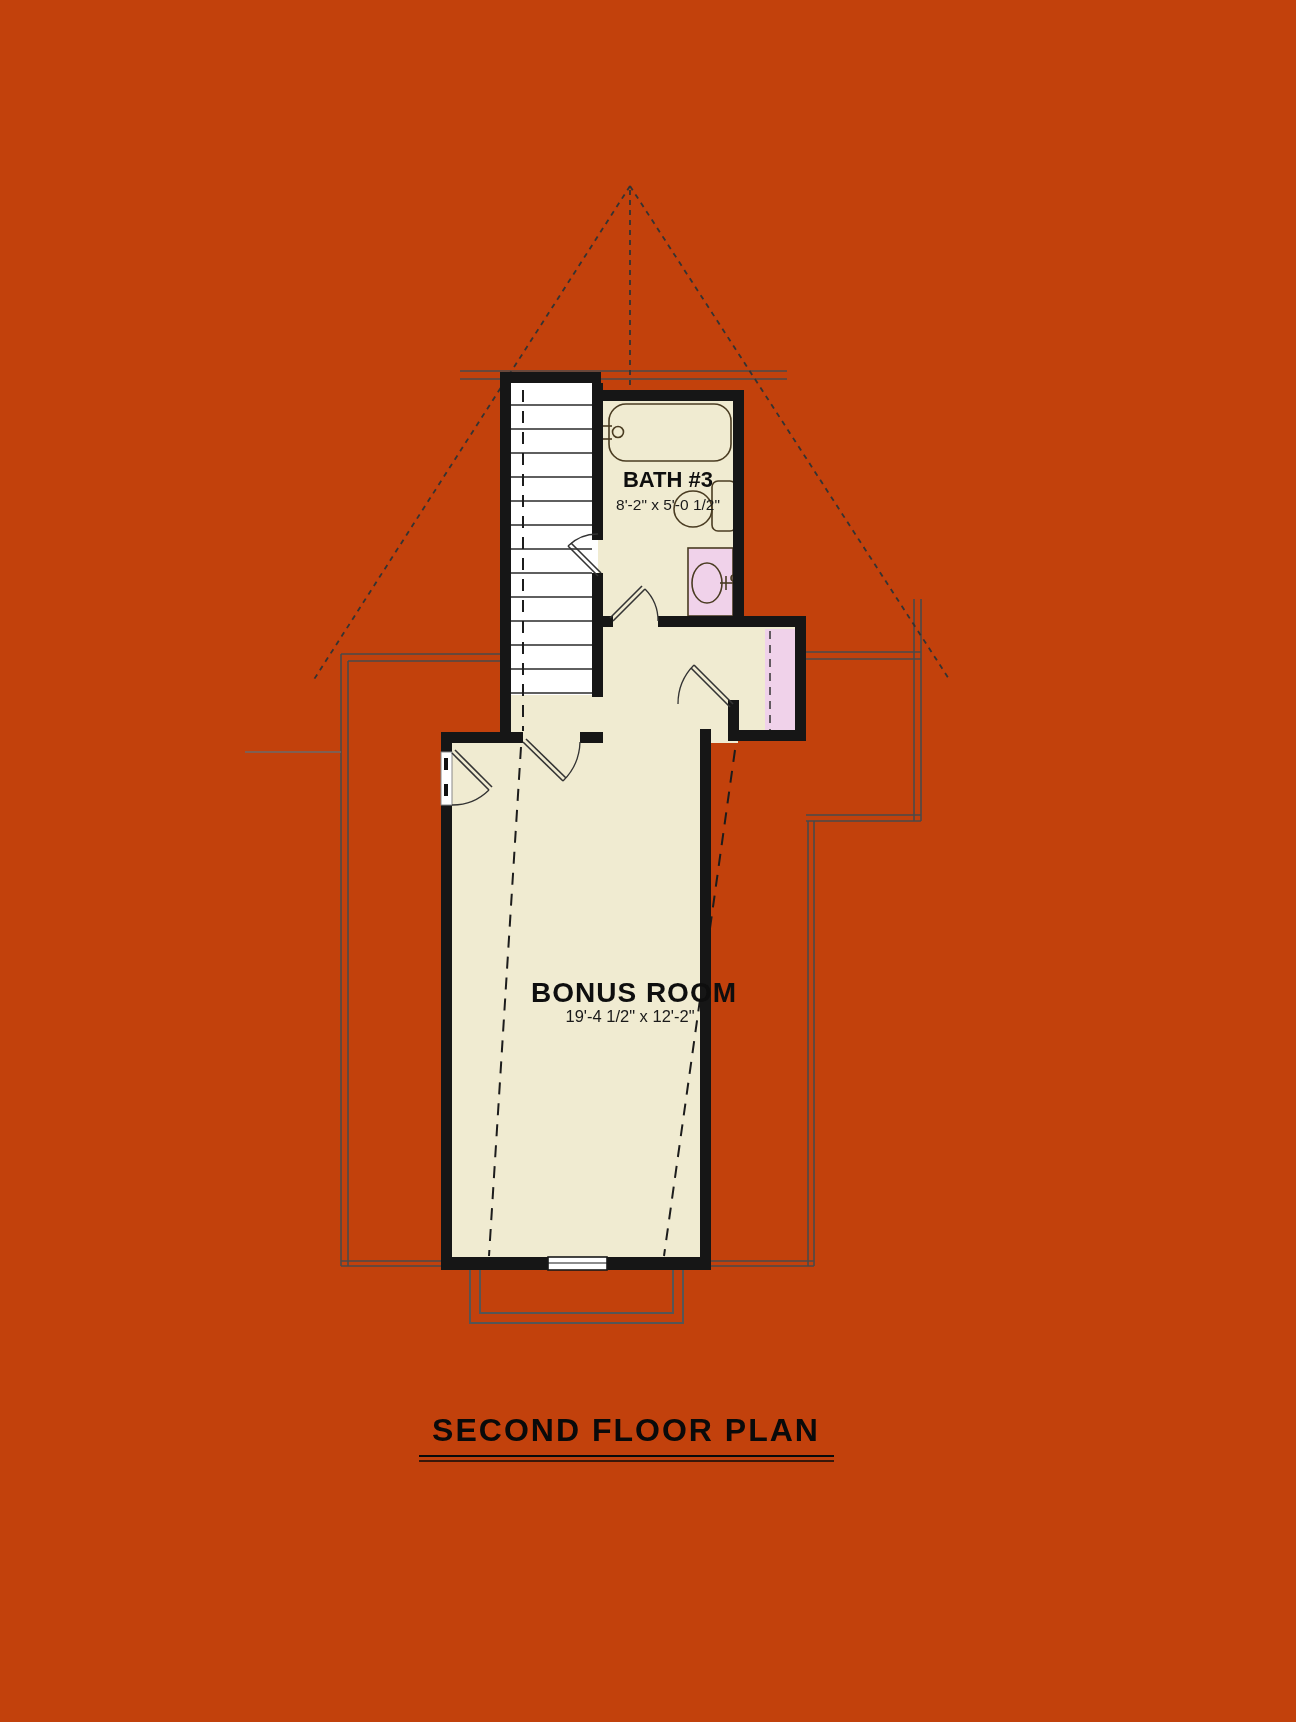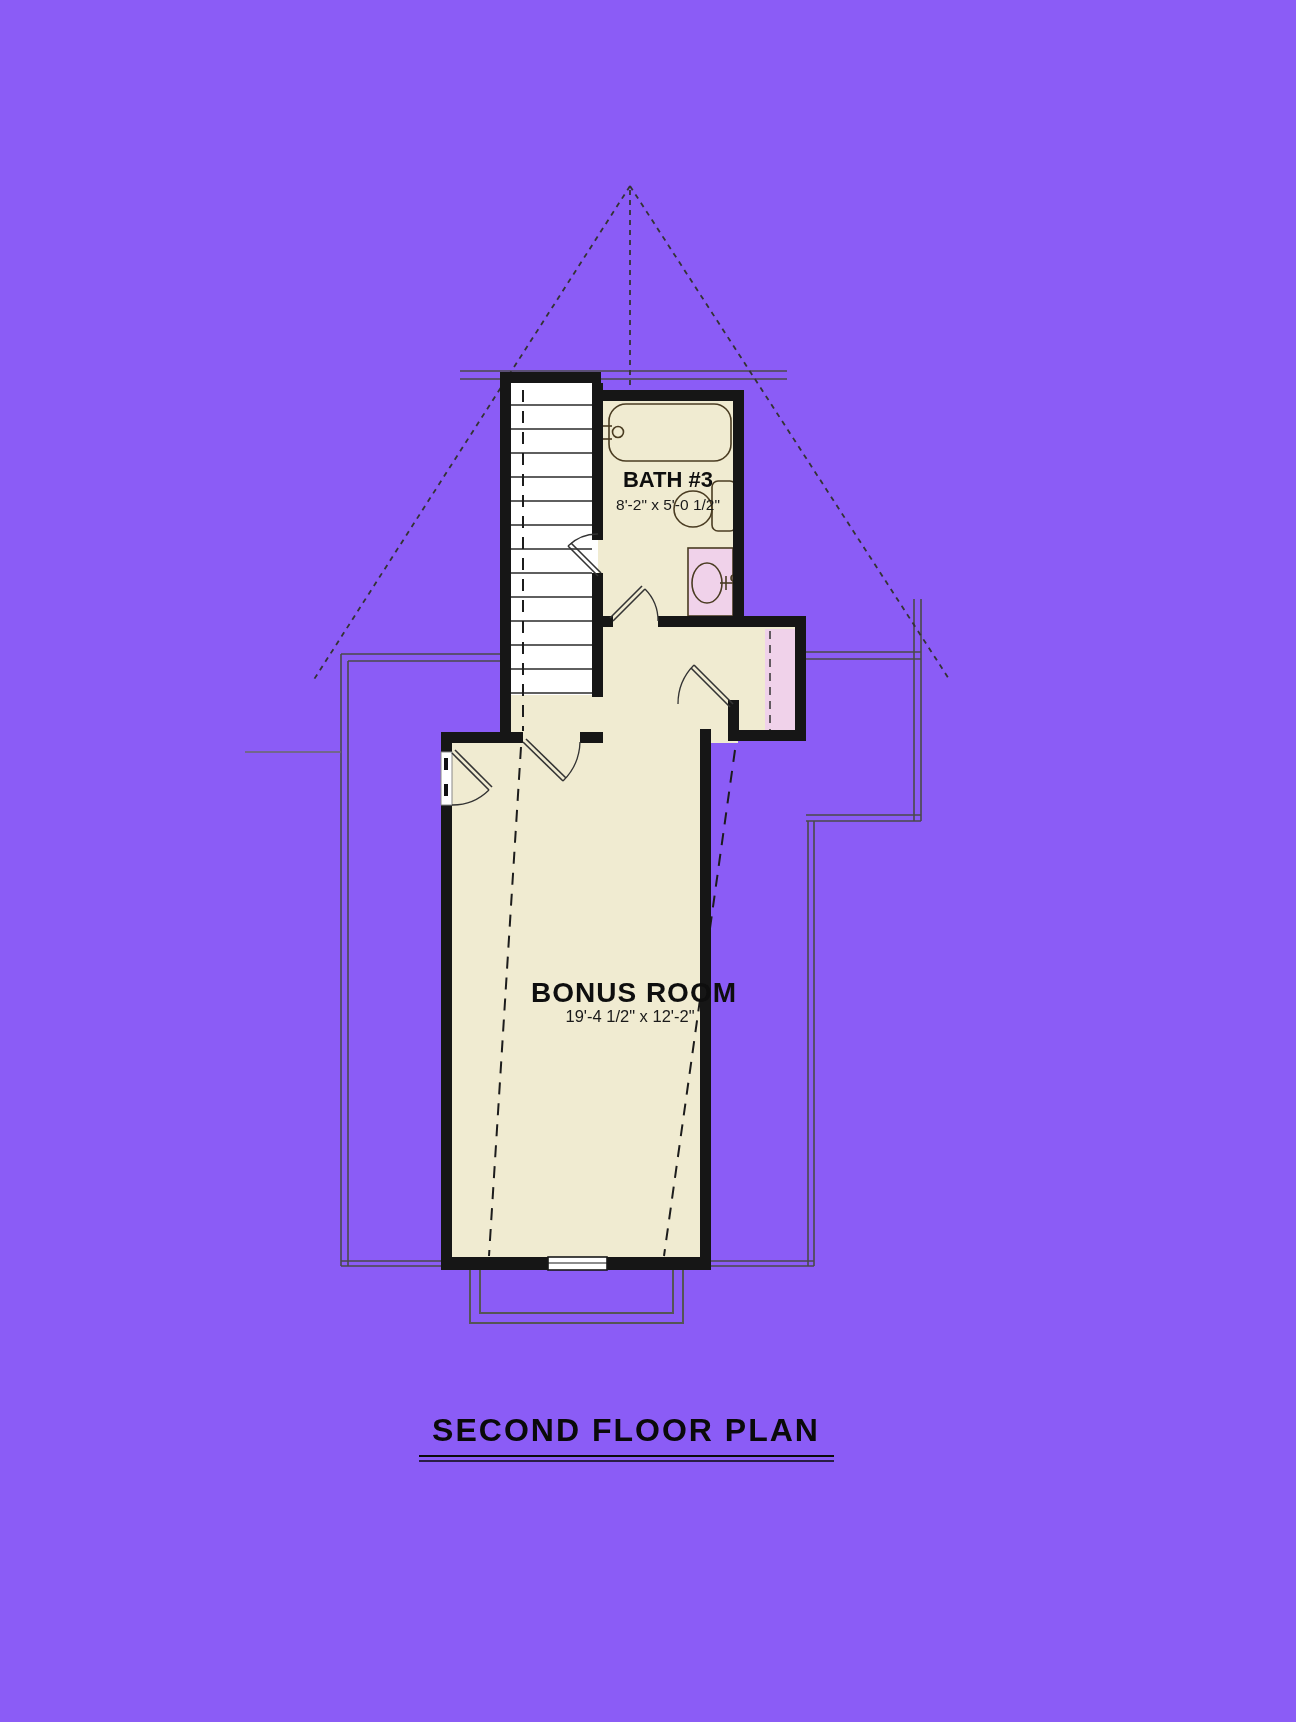--- a/index.html
+++ b/index.html
@@ -1,16 +1,16 @@
 <!DOCTYPE html>
 <html><head>
 <meta charset="utf-8">
 <style>
   html,body{margin:0;padding:0;background:#ffffff;}
-  .canvas{position:relative;width:1296px;height:1722px;background:#8b5cf6;overflow:hidden;
+  .canvas{position:relative;width:1296px;height:1722px;background:#c2410c;overflow:hidden;
           font-family:"Liberation Sans",sans-serif;}
   svg{position:absolute;left:0;top:0;}
   .beige{fill:#f0ebd1;}
   .pink{fill:#f0d2ea;}
   .wall{fill:#161616;}
   .thin{stroke:#4a4a4a;stroke-width:1.6;fill:none;}
   .thin2{stroke:#6a6a6a;stroke-width:1.4;fill:none;}
   .fixture{stroke:#4a3c22;stroke-width:1.6;fill:none;}
   .tread{stroke:#2a2a2a;stroke-width:1.4;}
   .roofdash{stroke:#333;stroke-width:1.8;stroke-dasharray:5 5;fill:none;}

